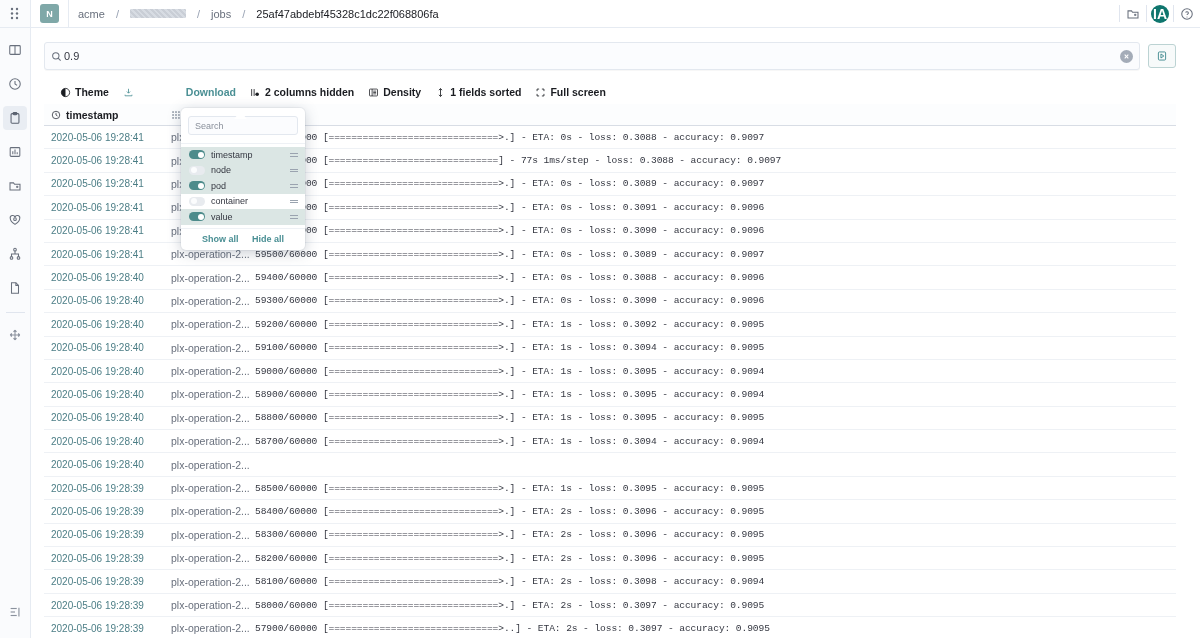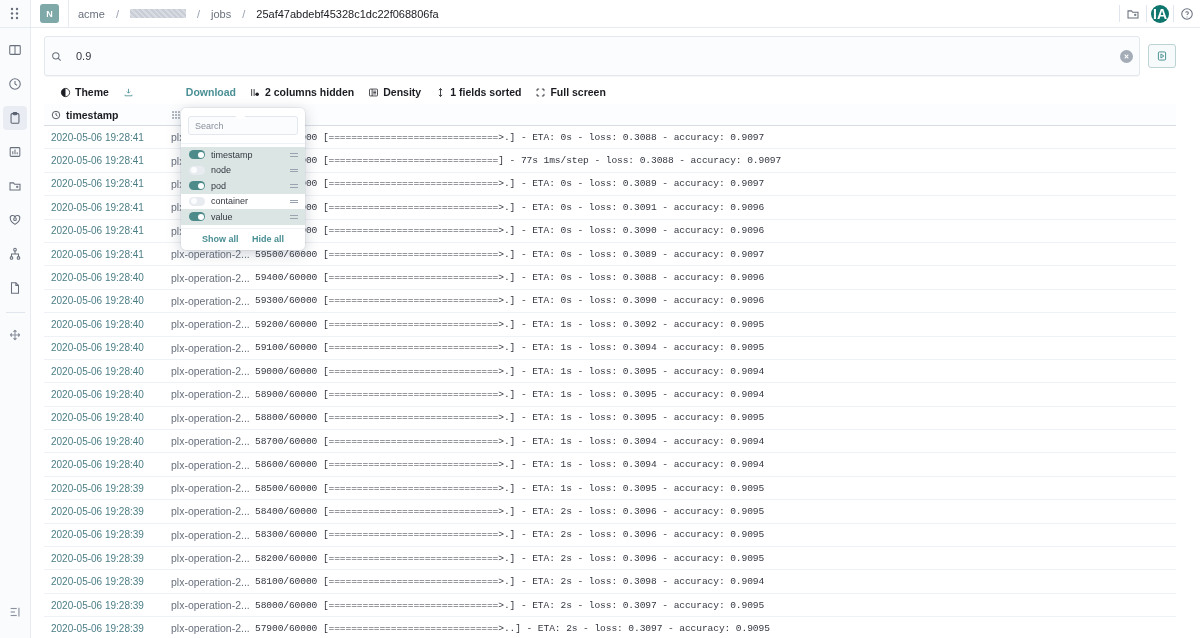--- a/index.html
+++ b/index.html
@@ -60,21 +60,21 @@
     color:#fff; font-size: 14px; font-weight: bold;
     display:flex; align-items:center; justify-content:center;
   }
 
   
   #searchbar-wrap {
     position: absolute; left: 44px; top: 44px; width: 1132px; height: 24px;
     display: flex; align-items: center; gap: 8px; z-index: 20;
   }
   #search-field {
-    flex: 1; height: 40px; display: flex; align-items: center; gap: 14px;
+    flex: 1; height: 28px; display: flex; align-items: center; gap: 2px;
     border: 1px solid #e3e8ef; border-radius: 3px; padding: 0 6px;
     background: #fbfcfe;
     box-shadow: 0 1px 0 0 rgba(0,0,0,0.03);
   }
   #search-value { font-size: 11px; color: #343741; flex:1; }
   #clear-btn {
     width: 13px; height: 13px; border-radius: 50%; background: #a4acb8;
     display:flex; align-items:center; justify-content:center; cursor:pointer; flex:none;
   }
   #run-btn {
@@ -456,21 +456,20 @@
         <div class="cell-val">58800/60000 [==============================&gt;.] - ETA: 1s - loss: 0.3095 - accuracy: 0.9095</div>
       </div>
       <div class="row">
         <div class="cell-ts">2020-05-06 19:28:40</div>
         <div class="cell-pod">plx-operation-2...</div>
         <div class="cell-val">58700/60000 [==============================&gt;.] - ETA: 1s - loss: 0.3094 - accuracy: 0.9094</div>
       </div>
       <div class="row">
         <div class="cell-ts">2020-05-06 19:28:40</div>
         <div class="cell-pod">plx-operation-2...</div>
-        <div class="cell-val">58600/60000 [==============================&gt;.] - ETA: 1s - loss: 0.3094 - accuracy: 0.9094</div>
       </div>
       <div class="row">
         <div class="cell-ts">2020-05-06 19:28:39</div>
         <div class="cell-pod">plx-operation-2...</div>
         <div class="cell-val">58500/60000 [==============================&gt;.] - ETA: 1s - loss: 0.3095 - accuracy: 0.9095</div>
       </div>
       <div class="row">
         <div class="cell-ts">2020-05-06 19:28:39</div>
         <div class="cell-pod">plx-operation-2...</div>
         <div class="cell-val">58400/60000 [==============================&gt;.] - ETA: 2s - loss: 0.3096 - accuracy: 0.9095</div>

